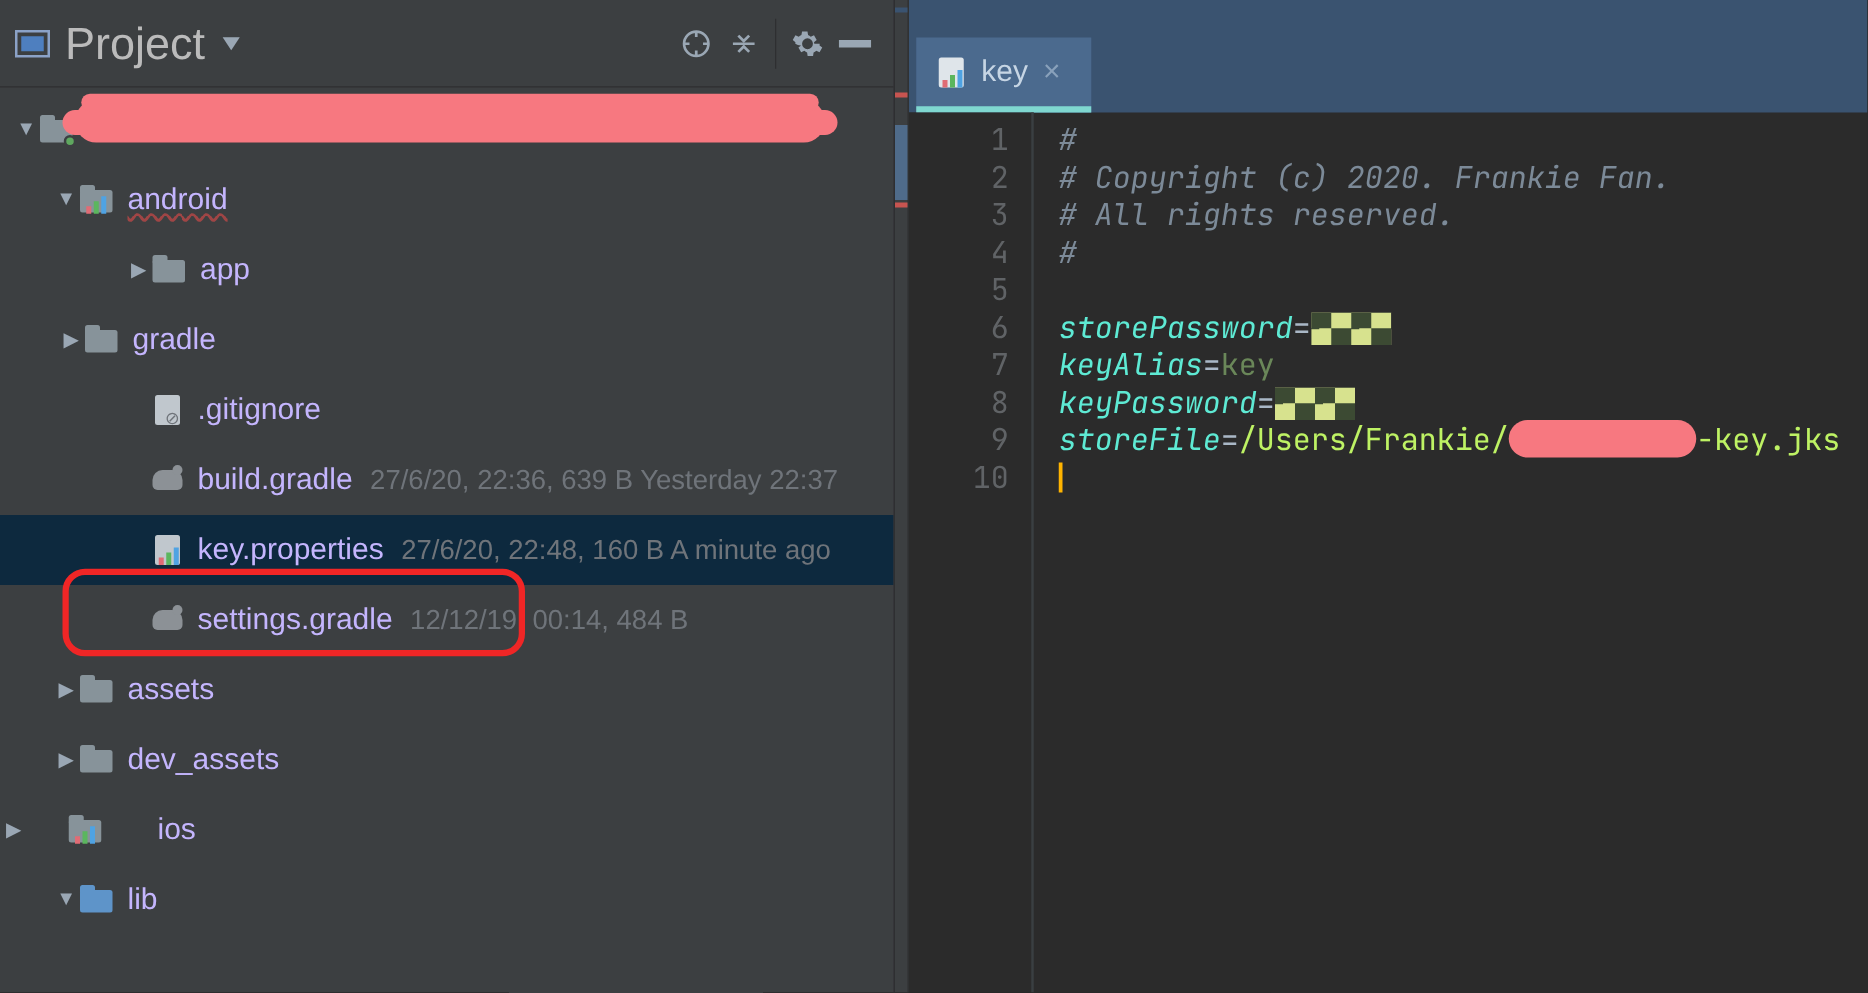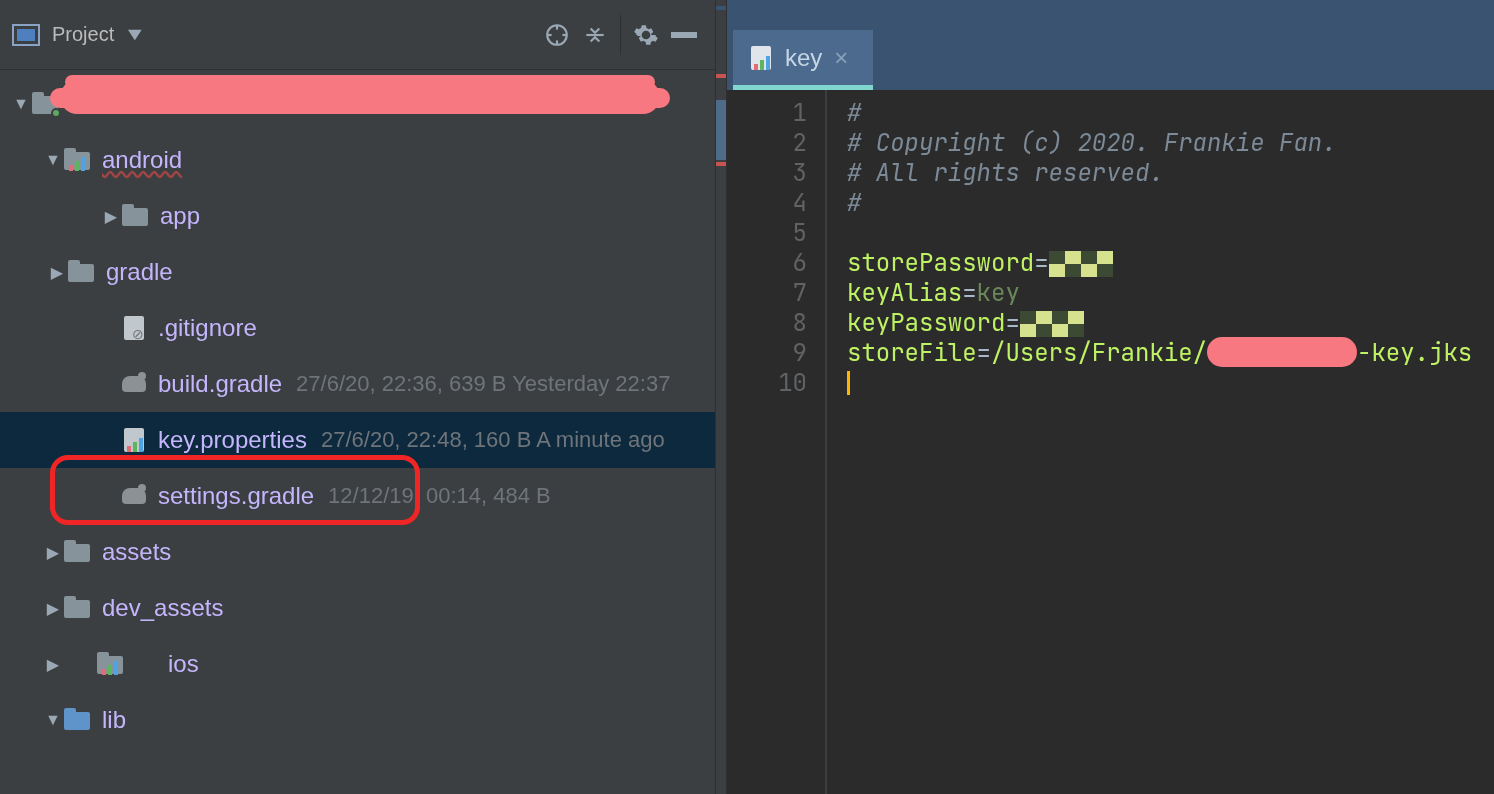--- a/index.html
+++ b/index.html
@@ -35,21 +35,21 @@
     border: 2px solid #8ba2c7;
     margin-right: 12px;
     position: relative;
   }
   .proj-icon::after {
     content: "";
     position: absolute; left:3px; right:3px; top:3px; bottom:3px;
     background: #4e7fbf;
   }
   .proj-title {
-    font-size: 20px;
+    font-size: 36px;
     color: #bbbbbb;
     margin-right: 12px;
   }
   .proj-drop-icon {
     font-size: 18px; color:#9aa7b4;
     transform: scaleX(1.3);
   }
   .proj-header-spacer { flex: 1; }
   .hdr-btn {
     width: 38px; height: 38px;
@@ -220,21 +220,21 @@
   .gutter div{ height:30px; }
   .code{
     flex:1; padding:8px 0 0 20px; color:#a9b7c6; position:relative;
   }
   .code .line{ height:30px; white-space:pre; }
   .code .caret{
     display:inline-block; width:3px; height:24px; background:#ffb400;
     vertical-align:middle; margin-top:-2px;
   }
   .cmt{ color:#7c8a98; font-style:italic; }
-  .key{ color:#bef264; }
+  .key{ color:#5eead4; font-style:italic; }
   .eq{ color:#a9b7c6; }
   .str{ color:#6a8759; }
   .path{ color:#bef264; }
 
   
   .censor-px{
     display:inline-block; width:64px; height:26px; vertical-align:middle;
     background:
       conic-gradient(#d7e28e 0 25%, #3c4a33 0 50%, #d7e28e 0 75%, #3c4a33 0);
     background-size:32px 26px;
@@ -362,21 +362,21 @@
       <span class="ficon ic-folder"></span>
       <span class="label">assets</span>
     </div>
 
     <div class="tree-row" style="padding-left:42px;">
       <span class="arrow right"></span>
       <span class="ficon ic-folder"></span>
       <span class="label">dev_assets</span>
     </div>
 
-    <div class="tree-row" style="padding-left:42px;gap:33px;">
+    <div class="tree-row" style="gap:33px;">
       <span class="arrow right"></span>
       <span class="ficon ic-folder module-sub">
           <span class="mini-bars">
             <span></span>
             <span></span>
             <span></span>
           </span>
         </span>
       <span class="label">ios</span>
     </div>

